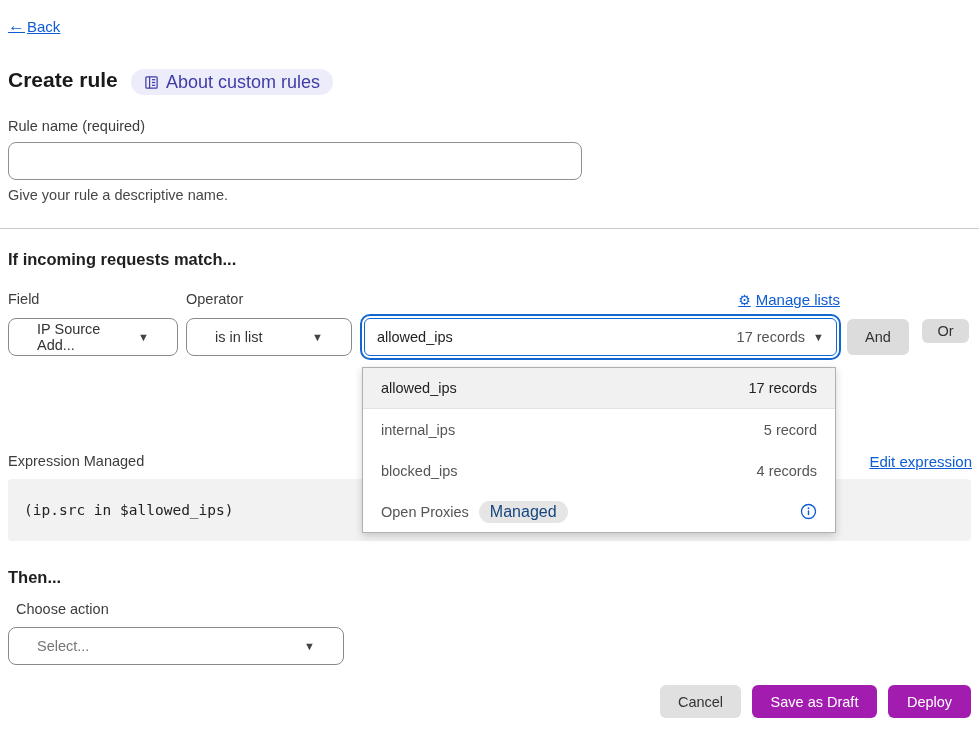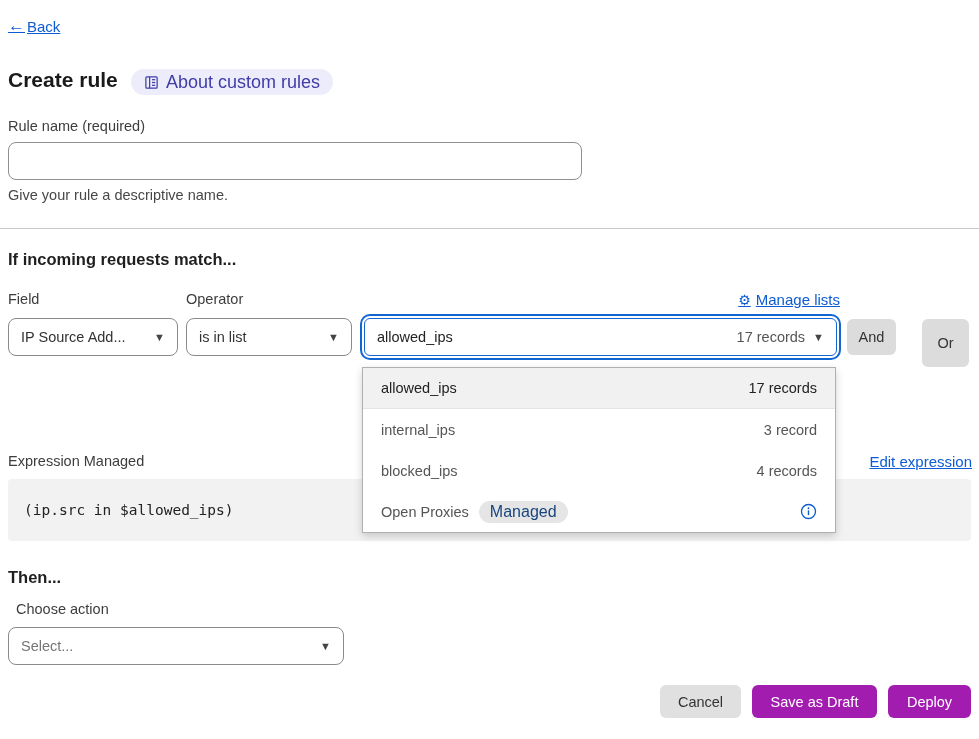--- a/index.html
+++ b/index.html
@@ -24,21 +24,21 @@
   .text-input { left: 8px; top: 142px; width: 574px; height: 38px; border: 1px solid #8f8f8f;
     border-radius: 8px; font-size: 14.5px; padding: 0 12px; outline: none; font-family: "Liberation Sans", sans-serif; }
   .helper-text { left: 8px; top: 187px; font-size: 14.5px; color: #474747; }
 
   .divider { left: 0; top: 228px; width: 979px; height: 1px; background: #c9c9c9; }
 
   .section-heading { font-size: 16.5px; font-weight: bold; color: #1f1f1f; }
 
   
   .select { border: 1px solid #8a8a8a; border-radius: 8px; background: #fff; height: 38px;
-    display: flex; align-items: center; justify-content: space-between; padding: 0 12px;
+    display: flex; align-items: center; justify-content: space-between; padding: 0 28px;
     font-size: 14.5px; color: #333; cursor: pointer; }
   .chevron { font-size: 11px; color: #444; margin-left: 8px; }
 
   .manage-lists { top: 291px; right: 139px; display: flex; align-items: center; gap: 5px; }
   .gear-icon { font-size: 14px; color: #0d5cd3; text-decoration: none; display: inline-block; }
 
   
   .value-combo-ring { left: 360px; top: 314px; width: 481px; height: 46px;
     border: 2px solid #1266d1; border-radius: 10px; padding: 2px; background: #fff; }
   .value-combo { width: 100%; height: 100%; border: 1.5px solid #1266d1; border-radius: 6px;
@@ -129,35 +129,35 @@
 </div>
 
 <div class="abs value-combo-ring">
   <div class="value-combo">
     <span class="name">allowed_ips</span>
     <span class="records">17 records</span>
     <span class="chevron">▼</span>
   </div>
 </div>
 
-<button class="abs gray-btn" style="left:847px; top:319px; width:49px; height:36px;">And</button>
-<button class="abs gray-btn" style="left:922px; top:319px; width:47px; height:48px;">Or</button>
+<button class="abs gray-btn" style="left:847px; top:319px; width:62px; height:36px;">And</button>
+<button class="abs gray-btn" style="left:922px; top:319px; width:47px; height:24px;">Or</button>
 
 <div class="abs dropdown-panel">
   <div class="dropdown-row selected">
     <span class="row-left">
         <span>allowed_ips</span>
       </span>
     <span>17 records</span>
   </div>
   <div class="dropdown-row">
     <span class="row-left">
         <span>internal_ips</span>
       </span>
-    <span>3 record</span>
+    <span>5 record</span>
   </div>
   <div class="dropdown-row">
     <span class="row-left">
         <span>blocked_ips</span>
       </span>
     <span>4 records</span>
   </div>
   <div class="dropdown-row">
     <span class="row-left">
       <span>Open Proxies</span>

